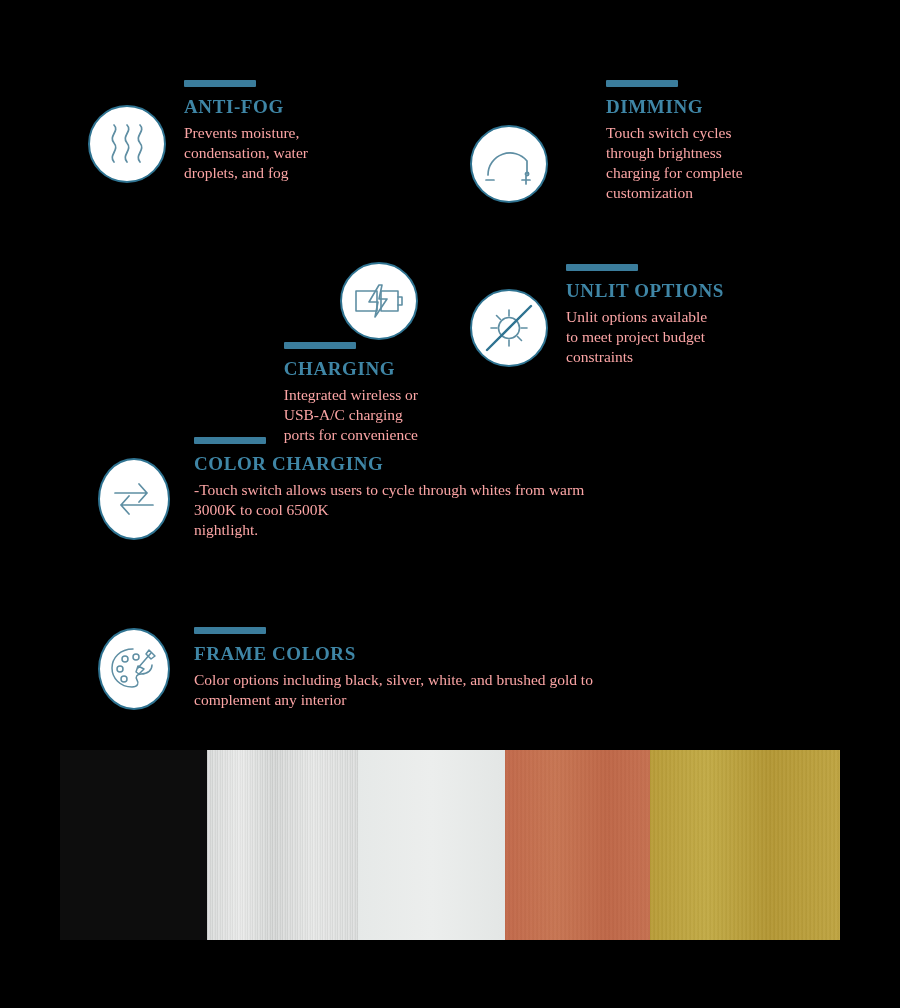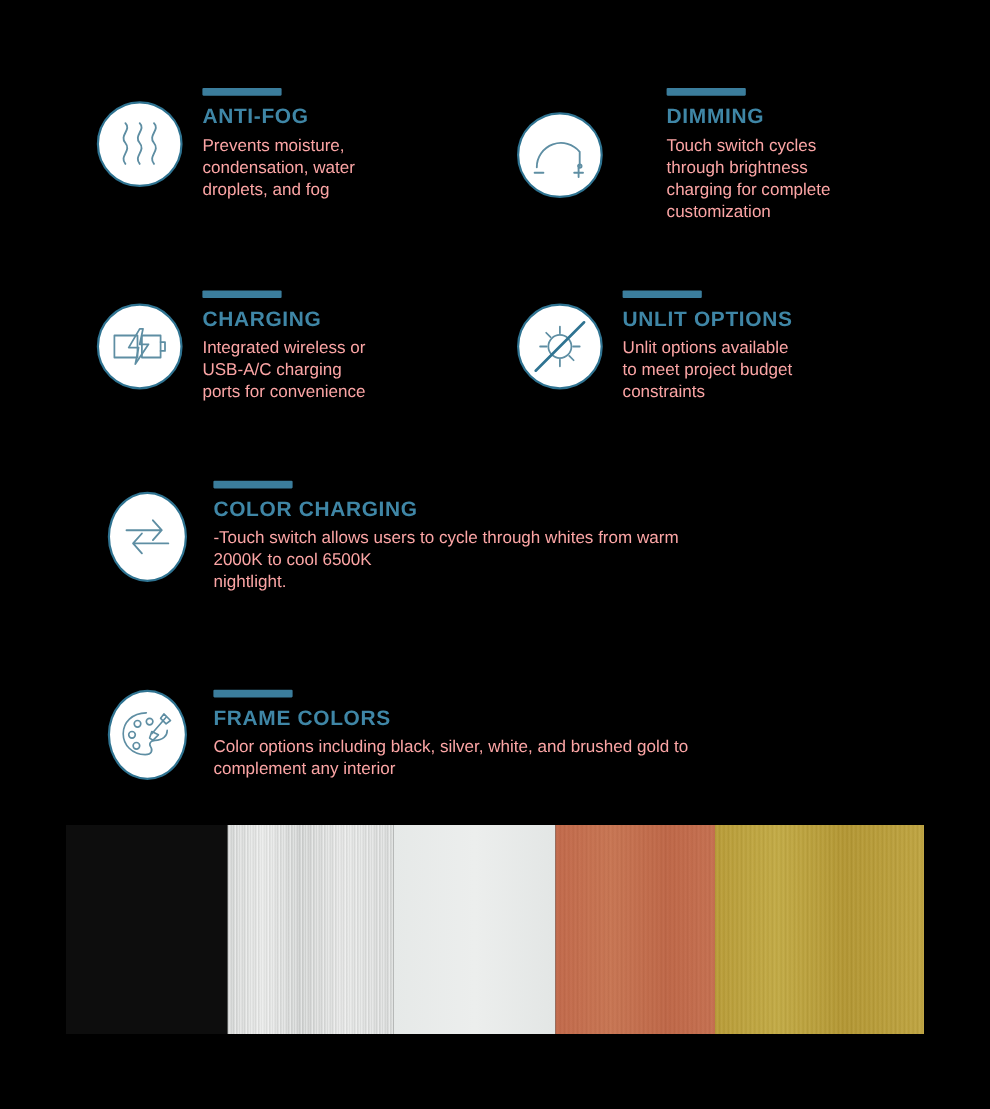--- a/index.html
+++ b/index.html
@@ -16,21 +16,22 @@
     position: relative;
     width: 900px;
     height: 1008px;
     background: #000000;
   }
 
   
   .feature {
     position: absolute;
     display: flex;
-    align-items: center;
+    align-items: flex-end;
+    font-family: Liberation Serif, serif;
   }
 
   .icon-badge {
     flex: 0 0 auto;
     width: 78px;
     height: 78px;
     border-radius: 50%;
     border: 2.5px solid #2f7391;
     background: #ffffff;
     display: flex;
@@ -66,21 +67,21 @@
   .feature-body {
     color: #fca5a5;
     font-size: 15.5px;
     line-height: 20px;
     font-weight: 400;
   }
 
   
   #feat-antifog        { left: 88px;  top: 78px;  width: 330px; }
   #feat-dimming        { left: 470px; top: 78px;  width: 330px; gap: 40px; }
-  #feat-charging       { left: 88px;  top: 262px; width: 330px; }
+  #feat-charging       { left: 88px;  top: 262px; width: 330px; flex-direction: column; }
   #feat-unlit          { left: 470px; top: 262px; width: 340px; }
   #feat-colorselection { left: 98px;  top: 435px; width: 720px; }
   #feat-framecolors    { left: 98px;  top: 625px; width: 720px; }
 
   #feat-colorselection .icon-badge,
   #feat-framecolors .icon-badge { width: 72px; height: 82px; border-radius: 50%; }
 
   #feat-colorselection .feature-text,
   #feat-framecolors .feature-text { padding-left: 24px; }
 
@@ -232,21 +233,21 @@
           <path d="M6 16 H38 L30 7 M38 16 L30 25"></path>
           <path d="M44 28 H12 L20 19 M12 28 L20 37"></path>
         </g>
       </svg>
     </div>
     <div class="feature-text">
       <div class="rule"></div>
       <div class="feature-title">COLOR CHARGING</div>
       <div class="feature-body">
         <span class="body-line">-Touch switch allows users to cycle through whites from warm</span>
-        <span class="body-line">2000K to cool 6500K</span>
+        <span class="body-line">3000K to cool 6500K</span>
         <span class="body-line">nightlight.</span>
       </div>
     </div>
   </div>
 
   <div class="feature" id="feat-framecolors">
     <div class="icon-badge">
       <svg width="52" height="48" viewBox="0 0 52 48">
         <g fill="none" stroke="#5e8ea3" stroke-width="1.5" stroke-linejoin="round" stroke-linecap="round">
           <path d="M25 4 C12 4, 4 13, 4 23 C4 33, 12 42, 24 42 C30 42, 31 38, 29 35 C27 32, 29 29, 33 29 C40 29, 44 25, 44 20"></path>

